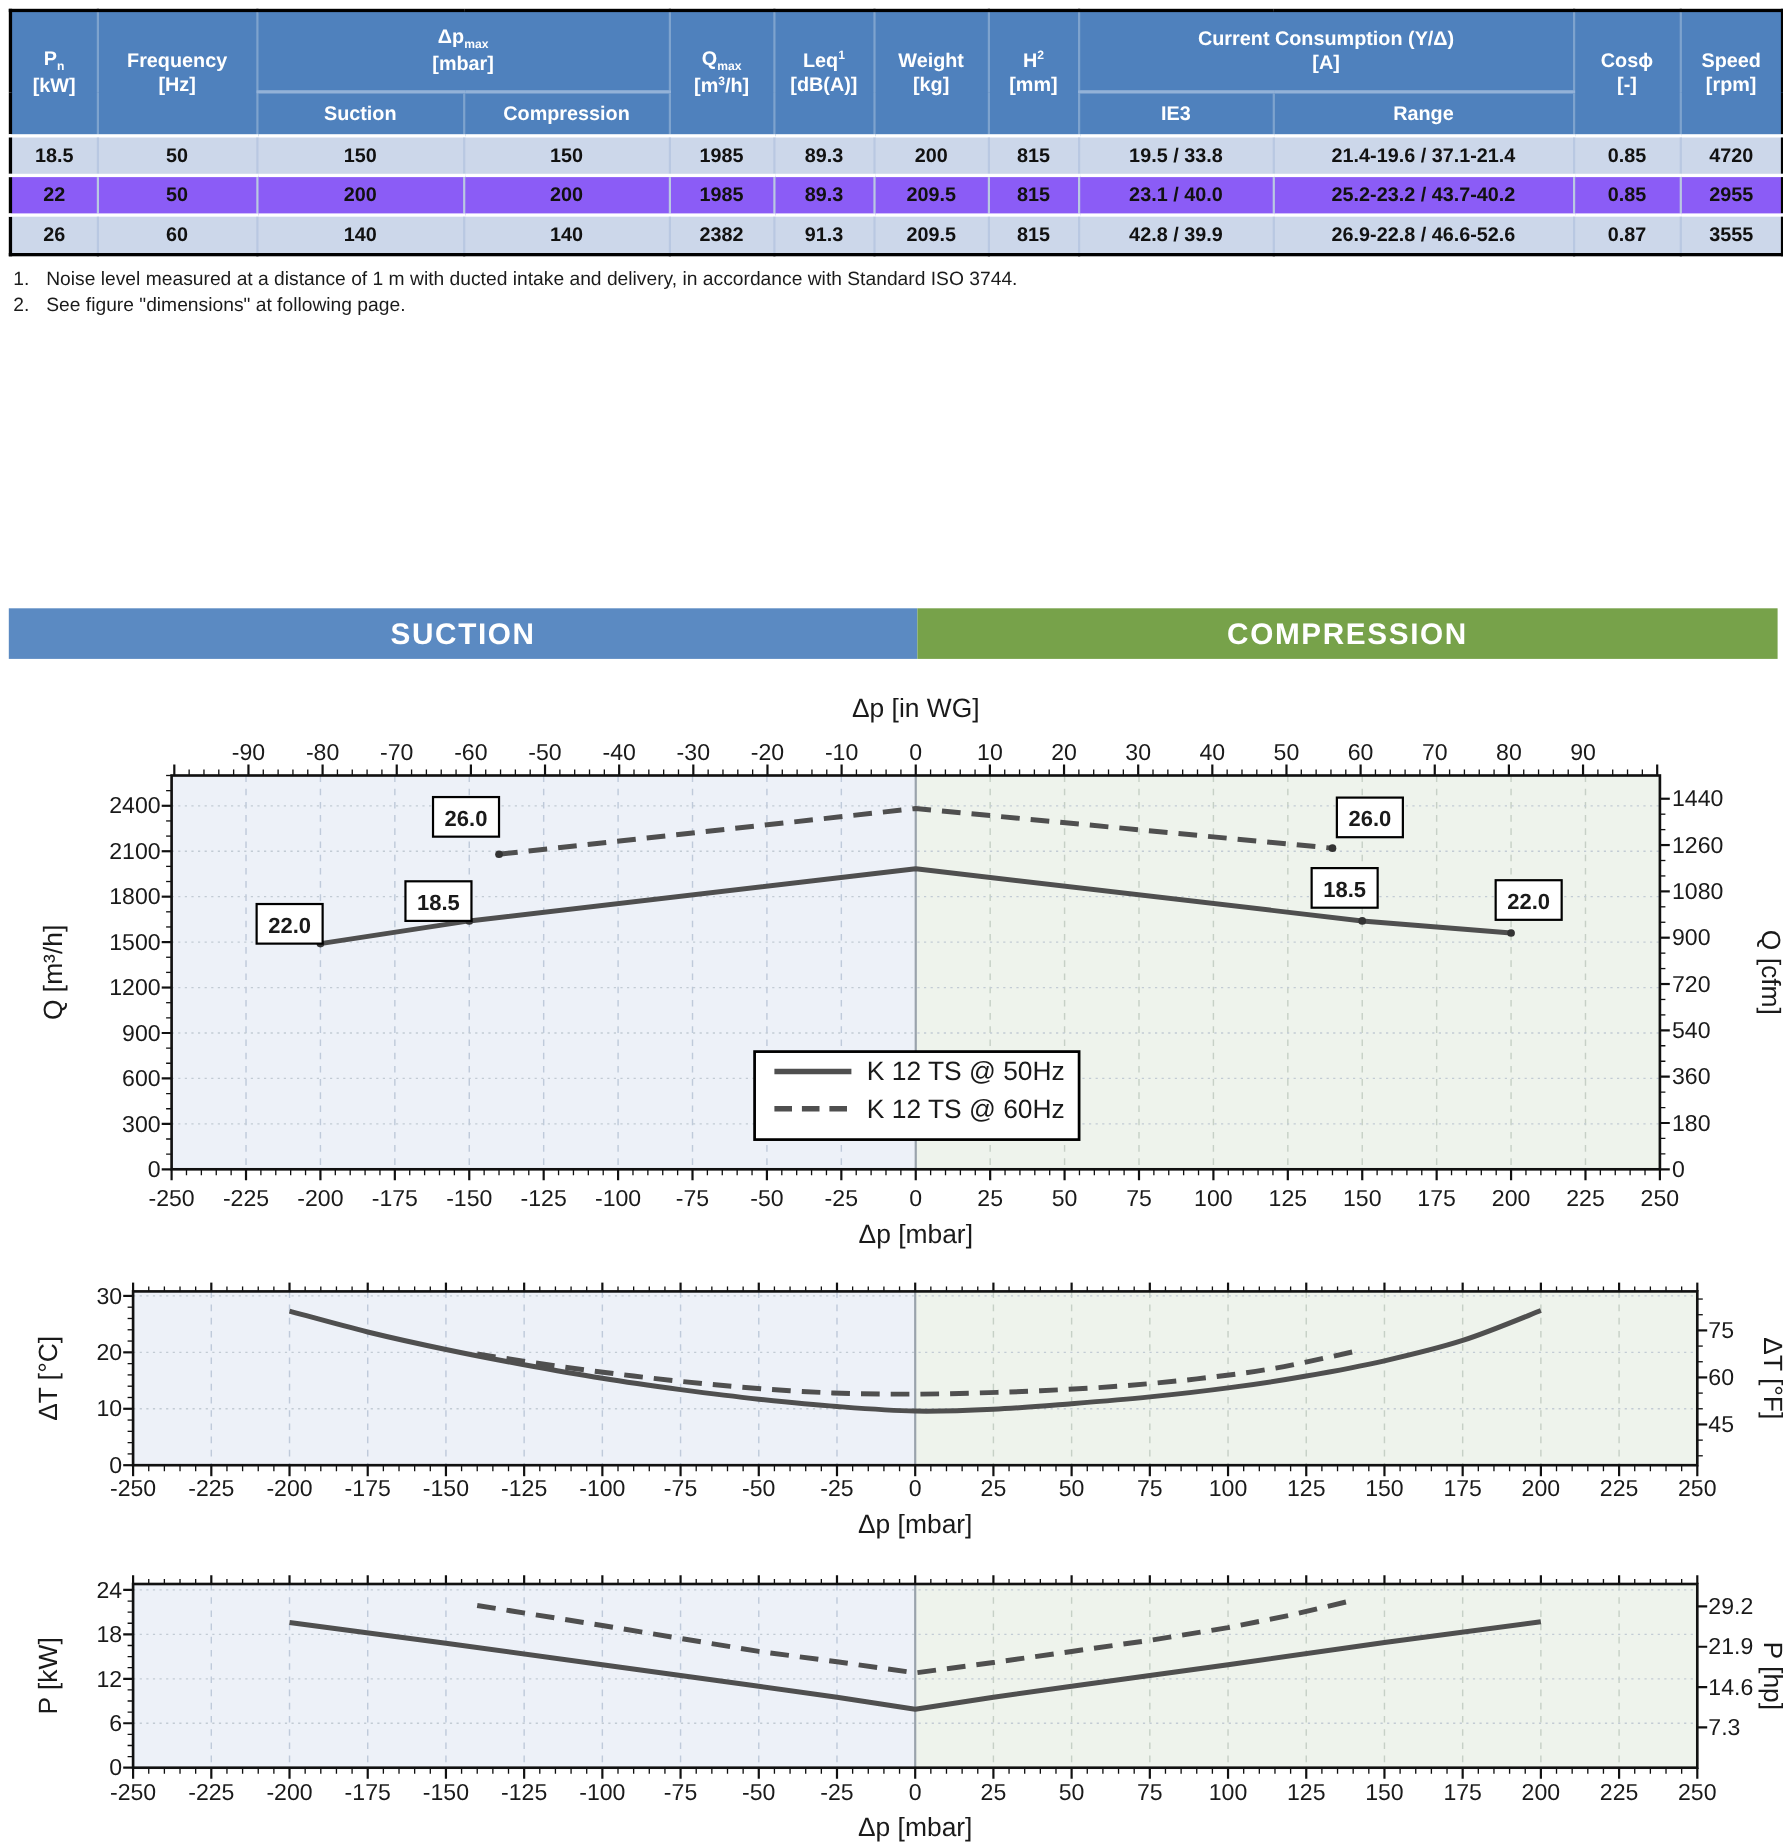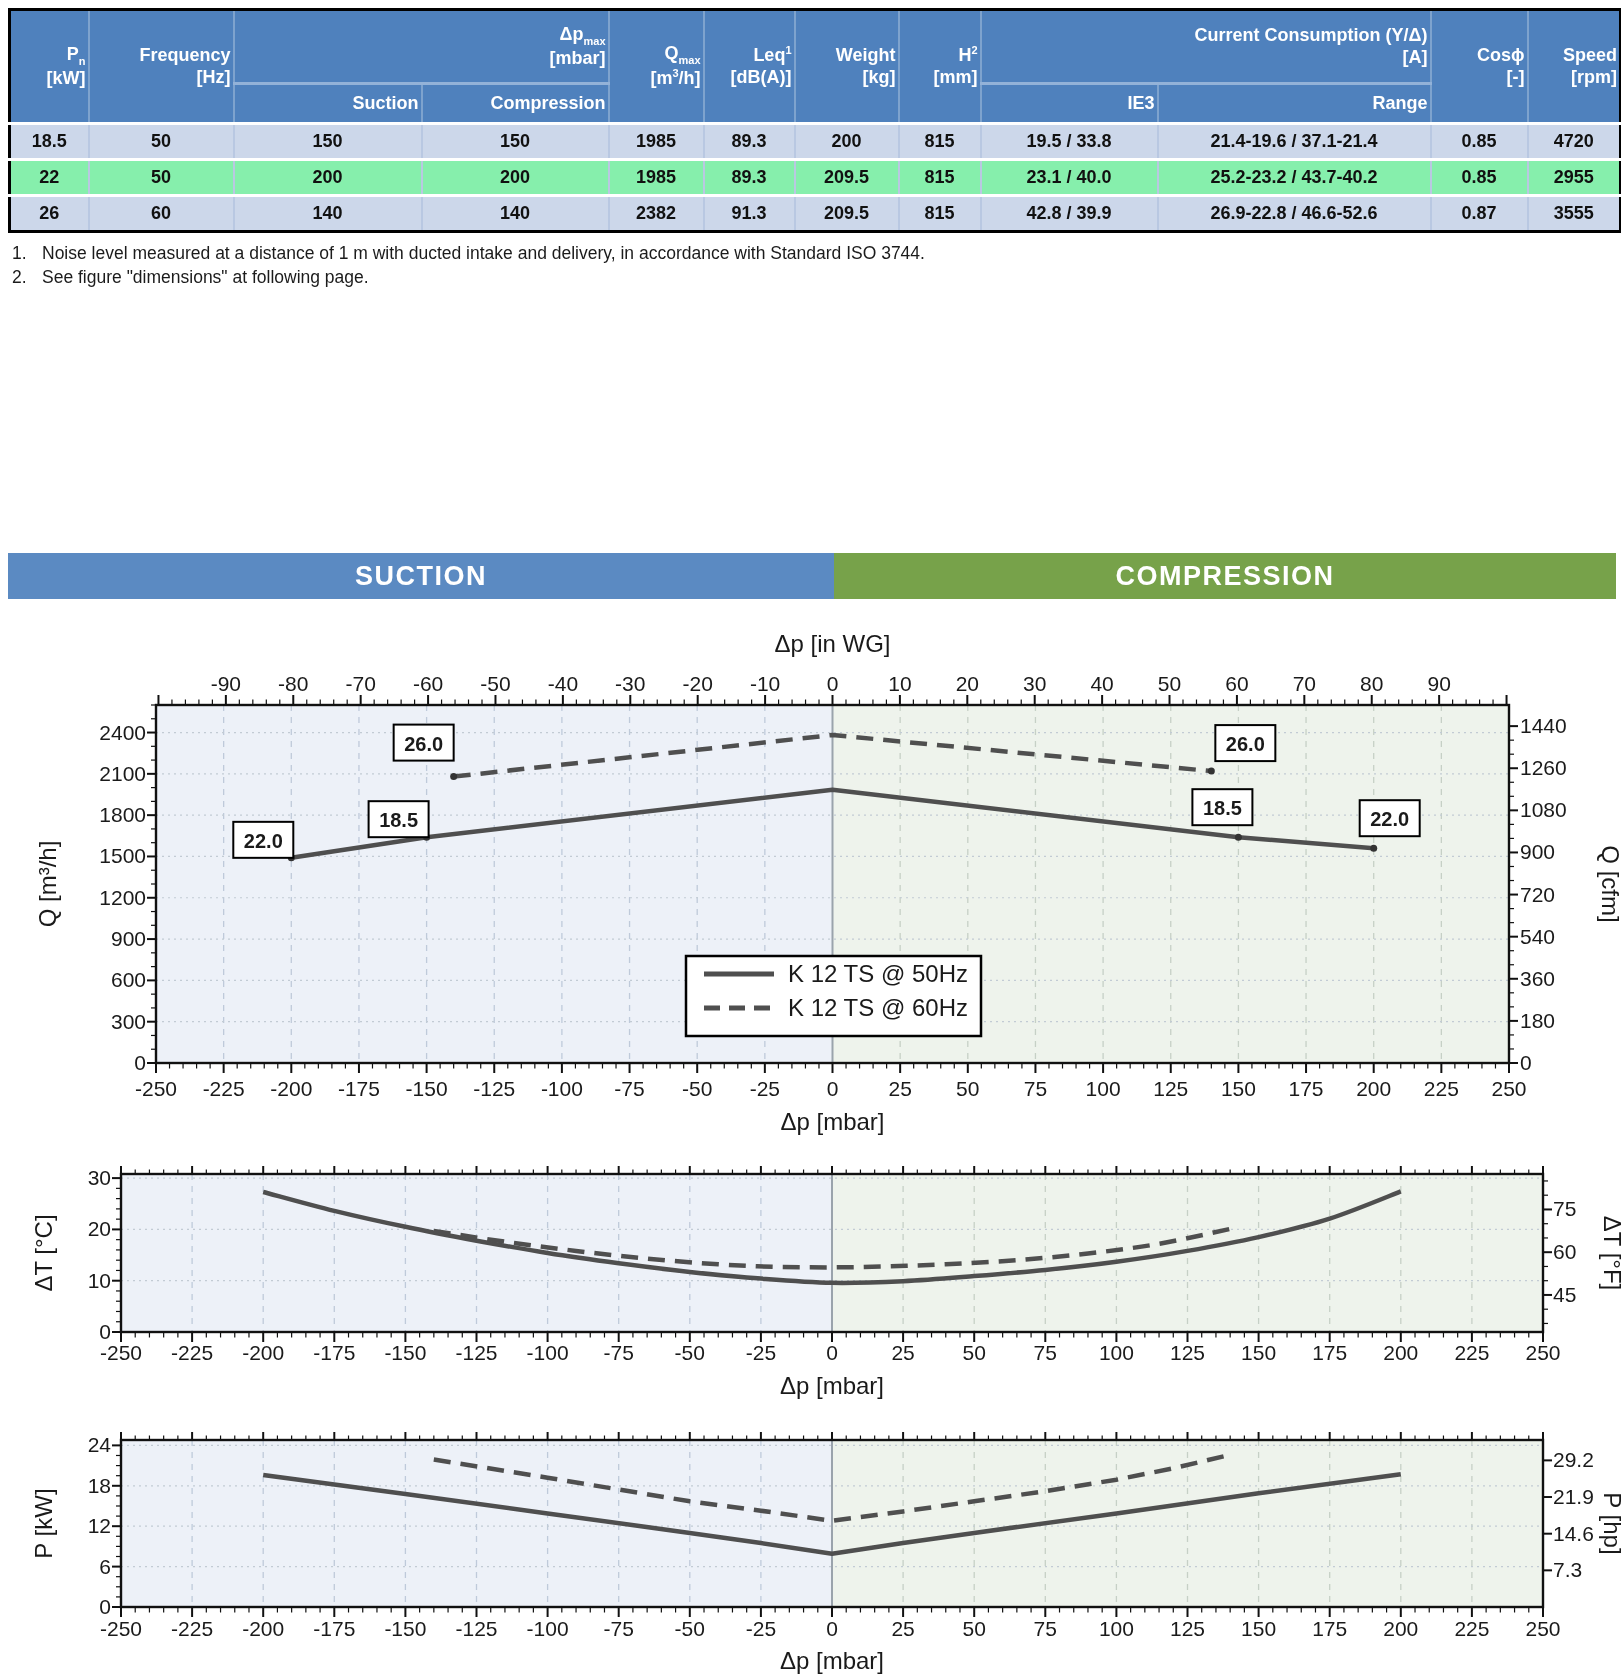--- a/index.html
+++ b/index.html
@@ -2,30 +2,30 @@
 <html><head>
 <meta charset="utf-8">
 <style>
   html,body{margin:0;padding:0;background:#fff;}
   .page{position:relative;width:1621px;height:1677px;background:#fff;overflow:hidden;
         font-family:"Liberation Sans","DejaVu Sans",sans-serif;}
   
   .spec-table{position:absolute;left:8px;top:8px;width:1605px;border-collapse:collapse;
               table-layout:fixed;border:3px solid #000;}
   .spec-table th{background:var(--hdr,#4f81bd);color:#fff;font-weight:bold;font-size:18px;
-                 line-height:1.22;border:2px solid #7ea3ce;text-align:right;vertical-align:middle;padding:2px;}
+                 line-height:1.22;border:2px solid #7ea3ce;text-align:center;vertical-align:middle;padding:2px;}
   .spec-table thead tr.group-row{height:74px;}
   .spec-table thead tr.sub-row{height:40px;}
   .spec-table thead tr.sub-row th{border-top:3px solid #93b2d8;}
   .spec-table th sub,.spec-table th sup{font-size:11px;}
   .spec-table td{font-size:18px;font-weight:bold;color:#111;text-align:center;vertical-align:middle;
                  height:31px;border-left:2px solid #b9c8e2;border-right:2px solid #b9c8e2;
                  border-top:3px solid #fff;padding:1px 2px;}
   .spec-table tbody tr.odd{background:var(--rowlight,#ccd7ea);}
-  .spec-table tbody tr.even{background:#86efac;}
+  .spec-table tbody tr.even{background:#8b5cf6;}
   
   .footnotes{position:absolute;left:12px;top:241px;font-size:17.5px;color:#1b1b1b;line-height:24px;}
   .fn{display:flex;}
   .fn-num{width:30px;flex:0 0 30px;}
   
   .section-bar{position:absolute;left:8px;top:553px;width:1608px;height:46px;display:flex;
                color:#fff;font-weight:bold;font-size:27px;letter-spacing:1.5px;}
   .bar-suction{width:826px;background:var(--barblue,#5b8ac2);display:flex;align-items:center;justify-content:center;}
   .bar-compression{flex:1;background:var(--bargreen,#77a24a);display:flex;align-items:center;justify-content:center;}
   

